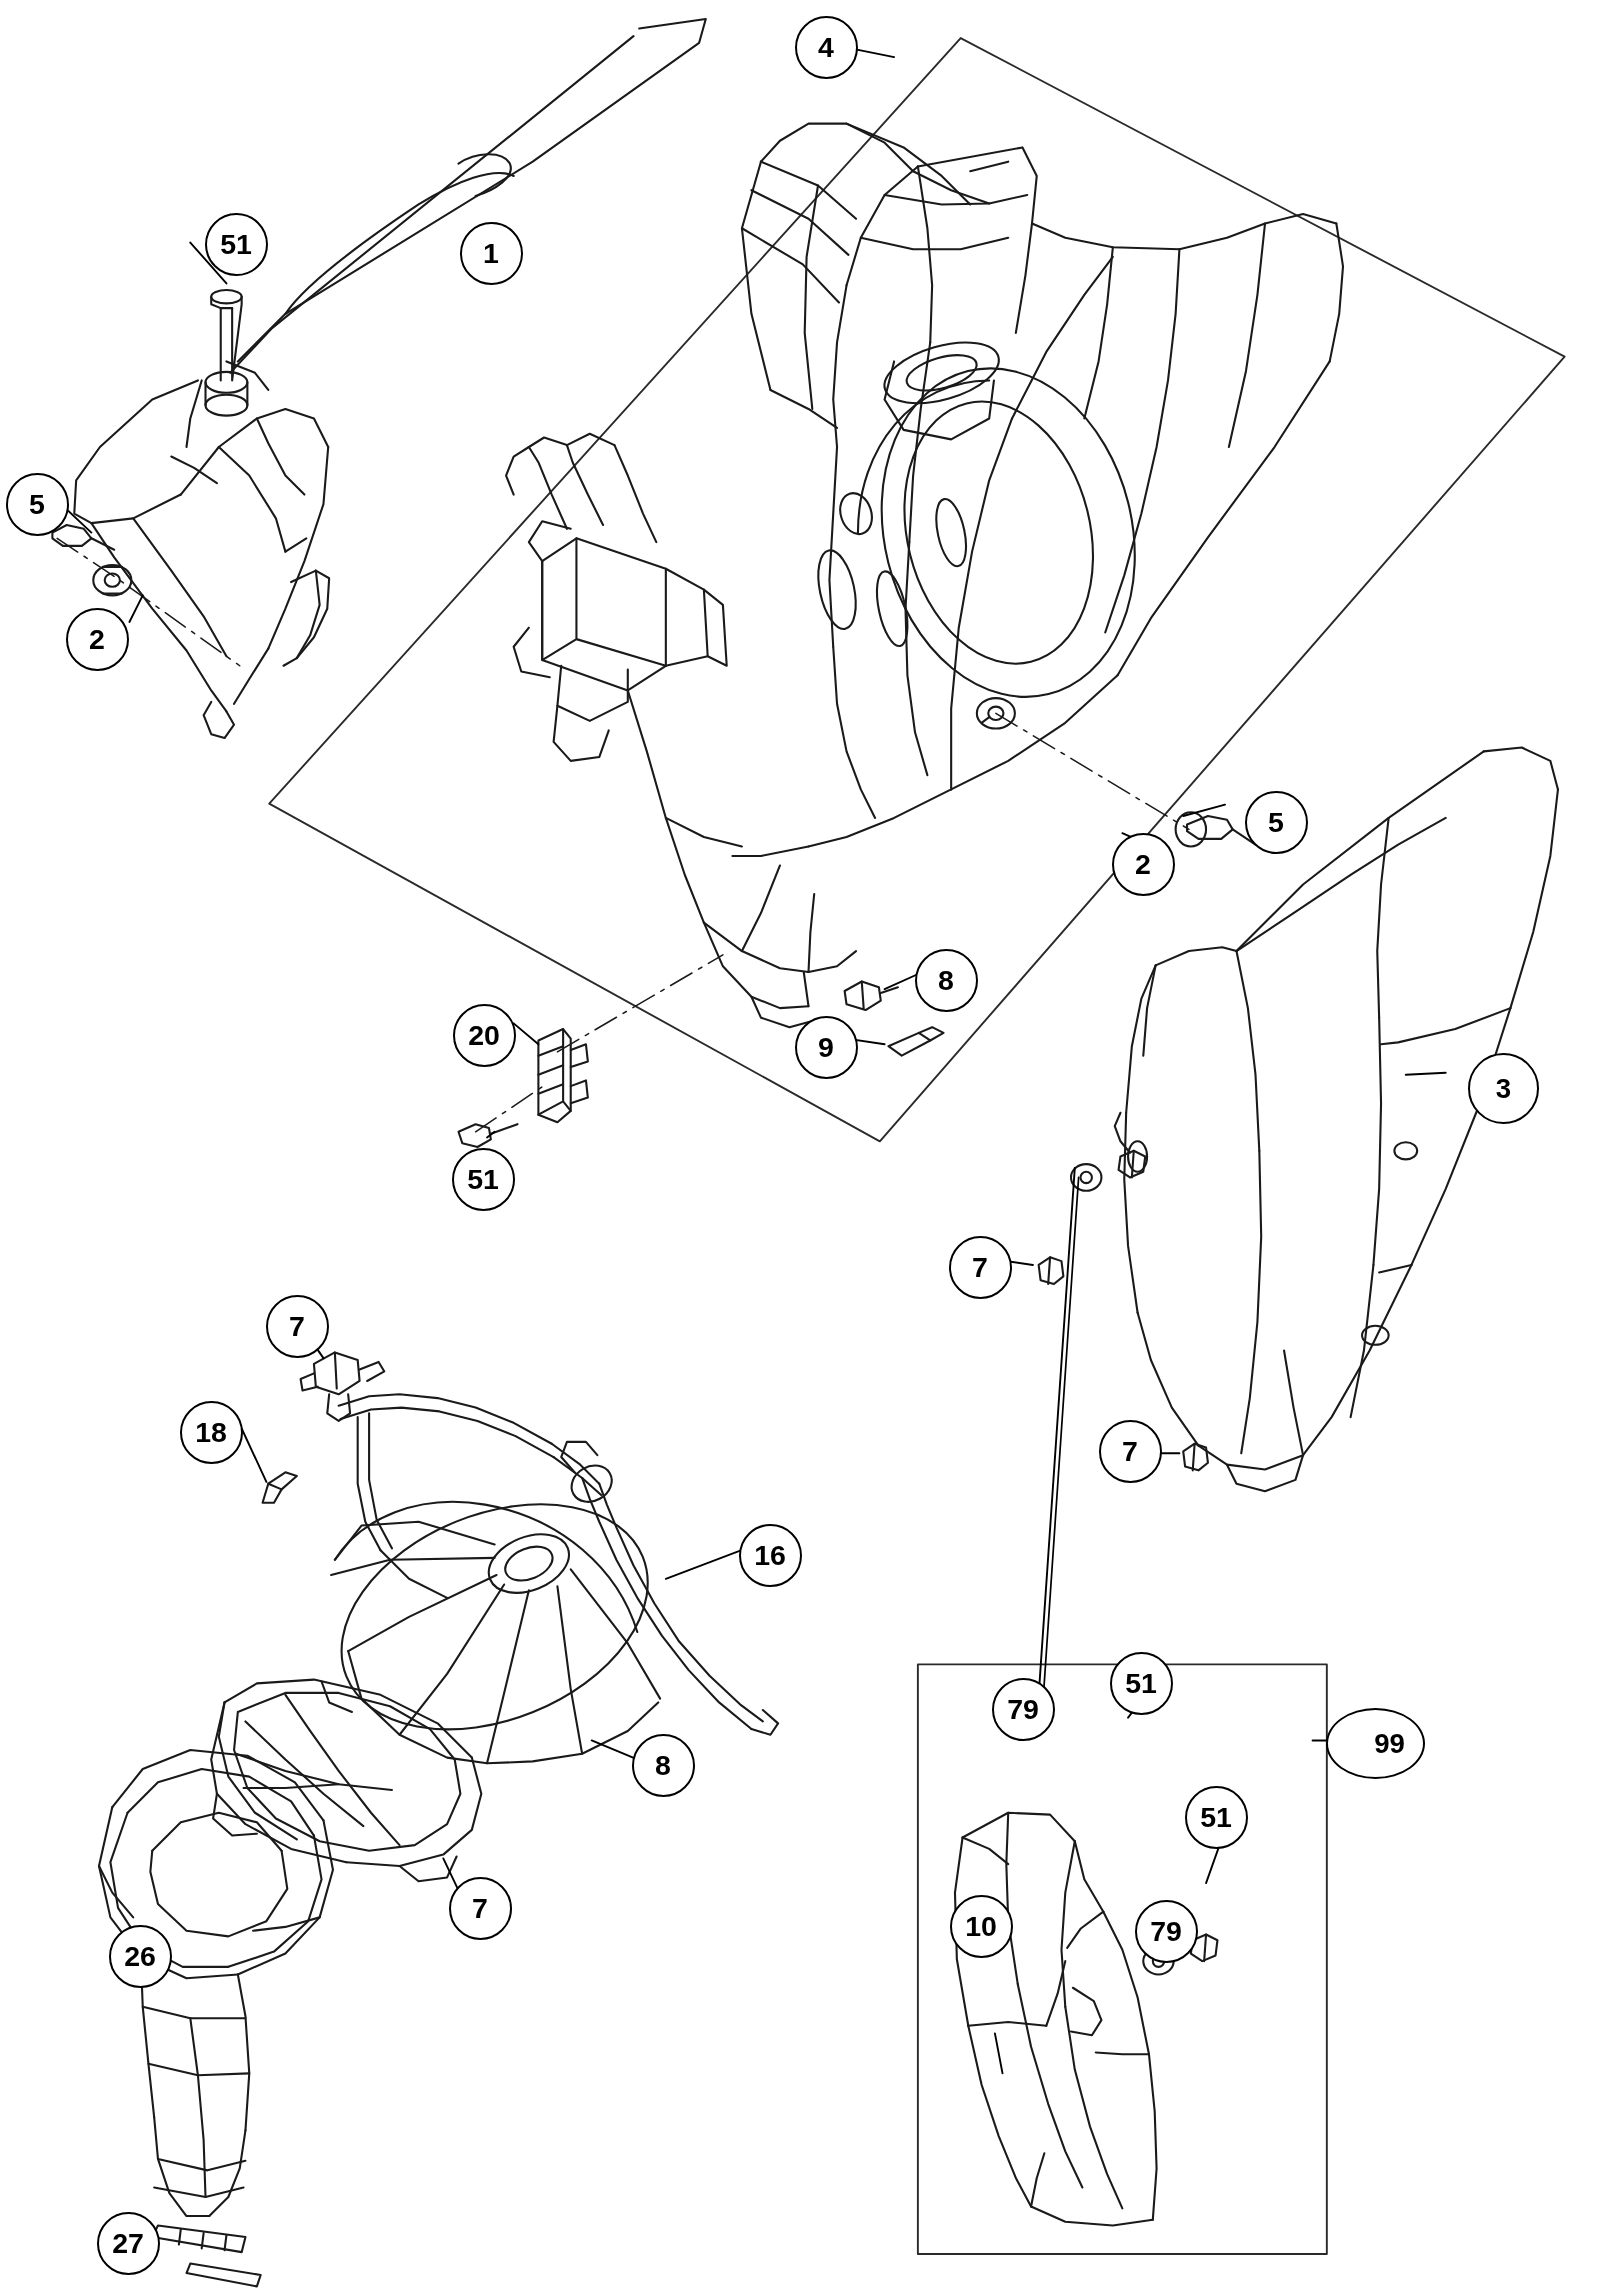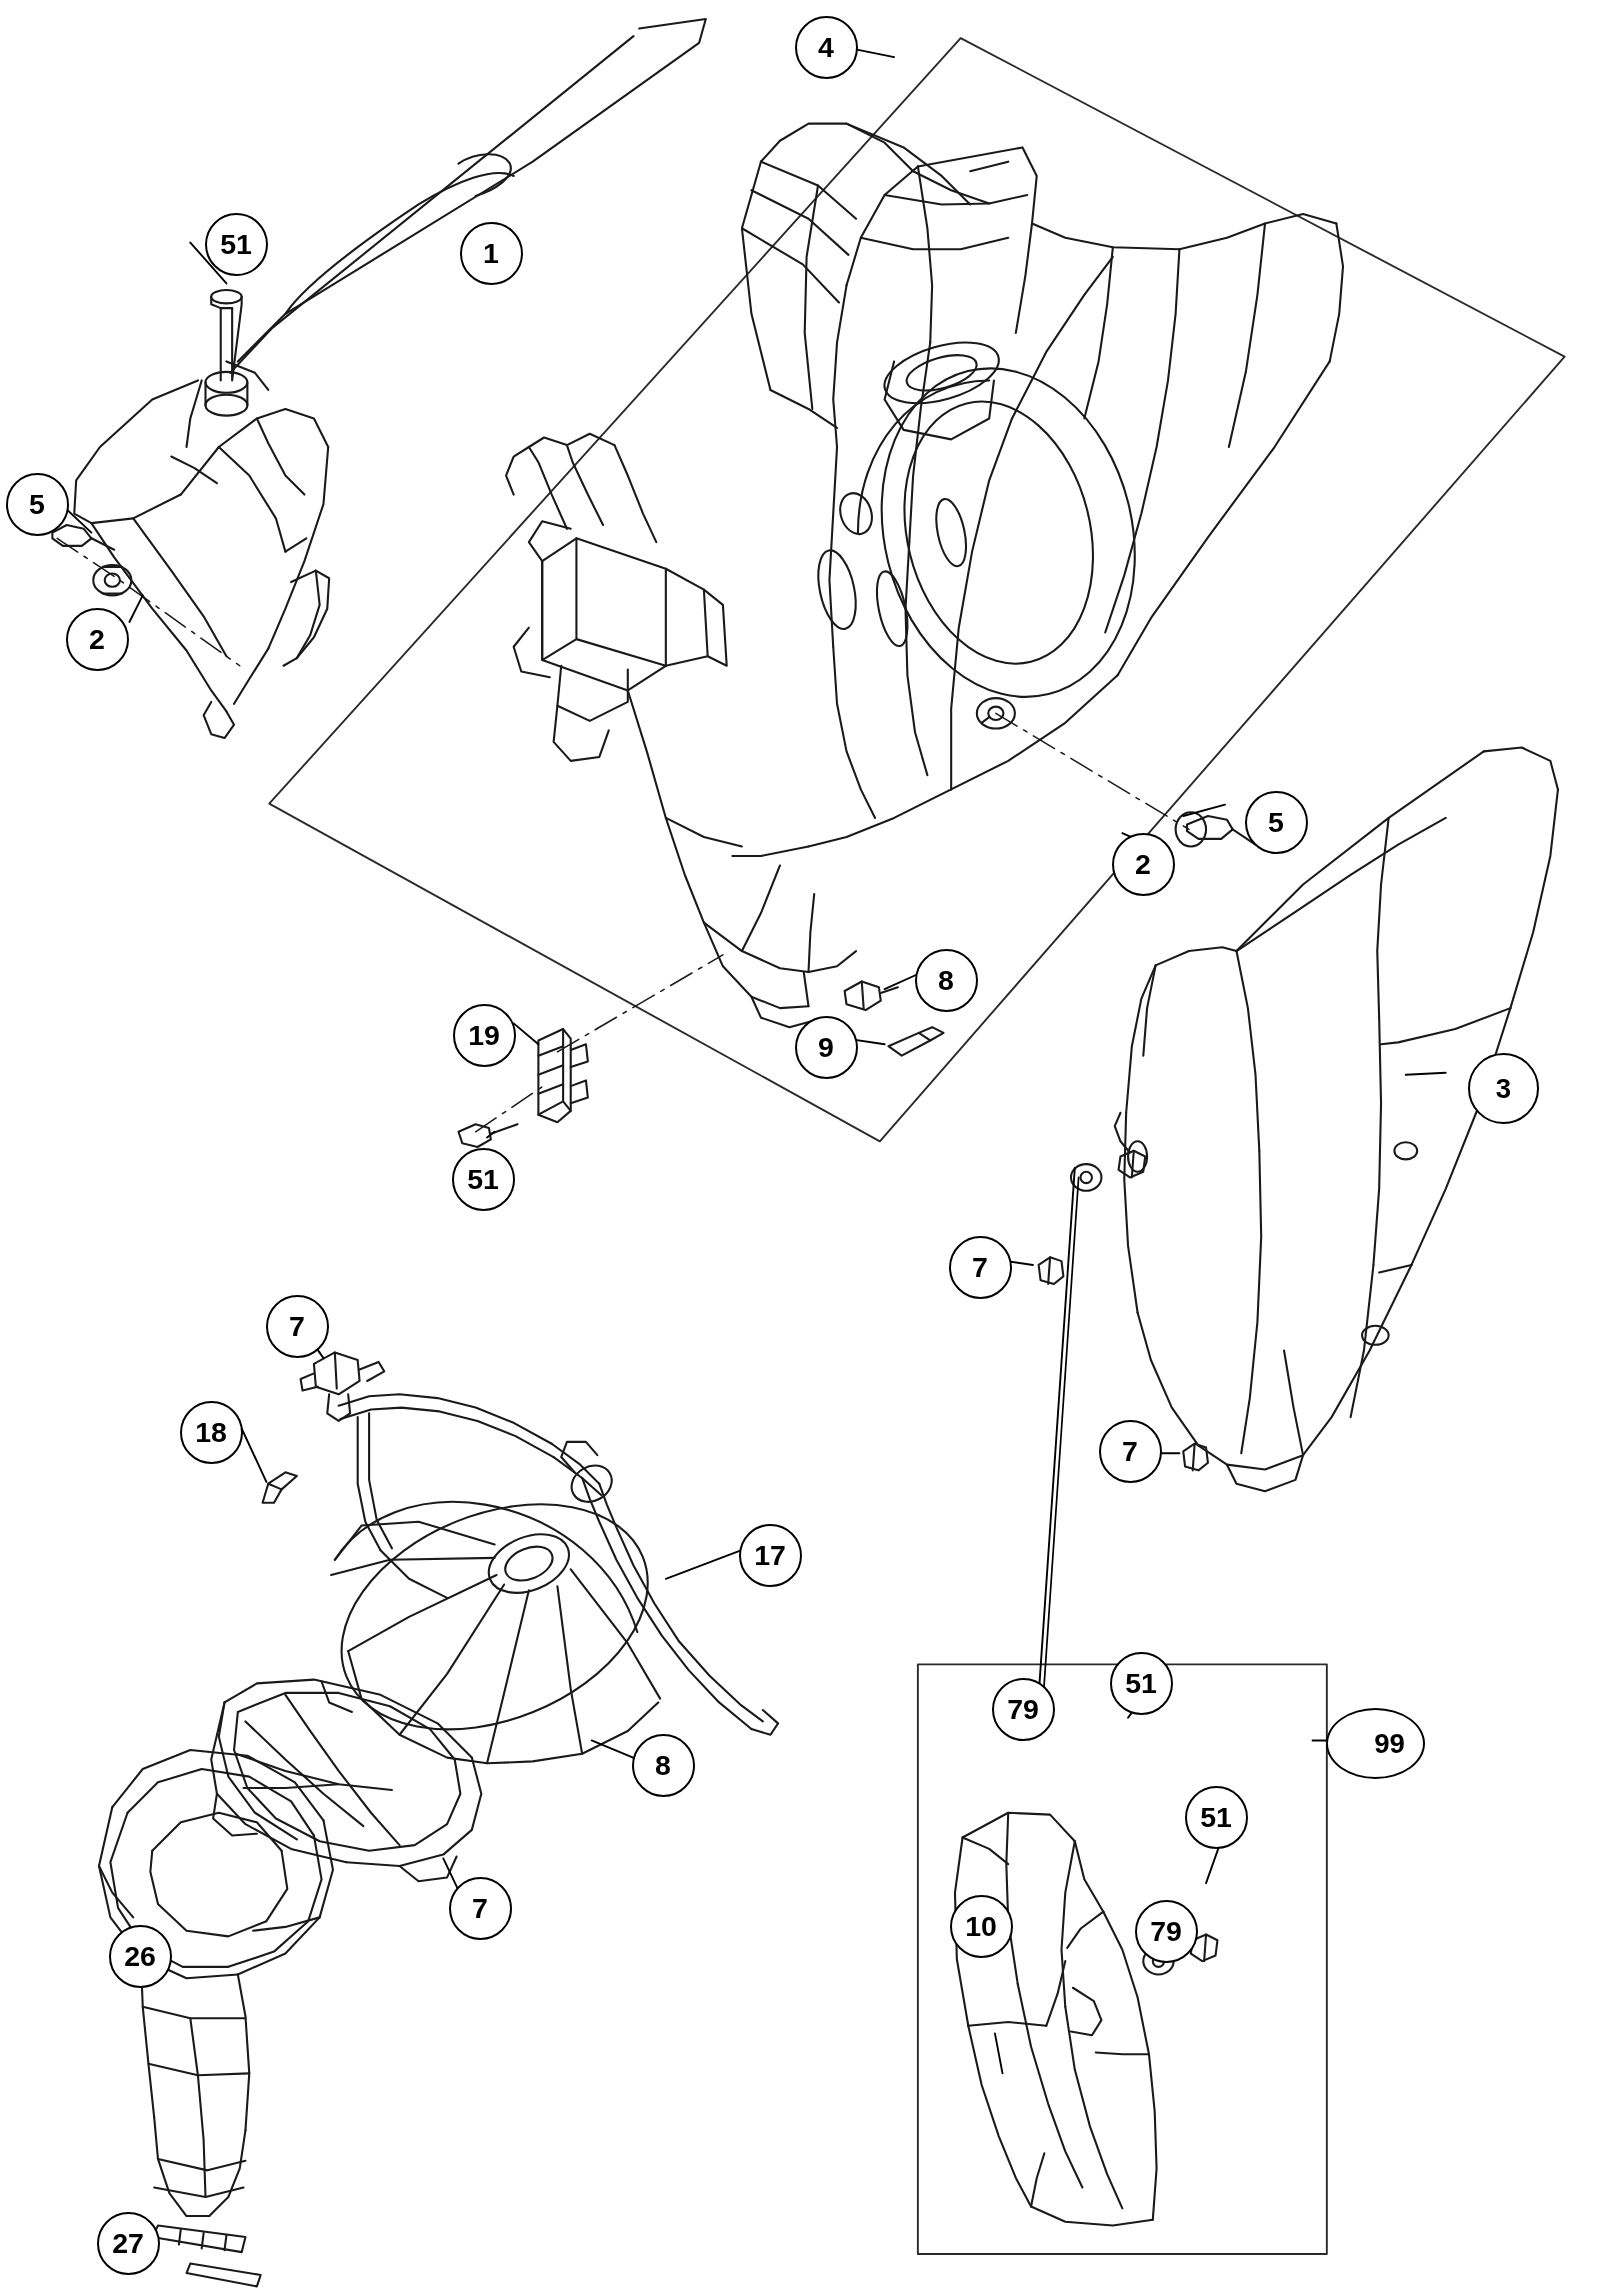--- a/index.html
+++ b/index.html
@@ -325,27 +325,27 @@
   <div class="callout c2" style="left:234px;top:242px;">51</div>
   <div class="callout c2" style="left:489px;top:251px;">1</div>
   <div class="callout c2" style="left:824px;top:45px;">4</div>
   <div class="callout c2" style="left:35px;top:502px;">5</div>
   <div class="callout c2" style="left:95px;top:637px;">2</div>
   <div class="callout c2" style="left:1274px;top:820px;">5</div>
   <div class="callout c2" style="left:1141px;top:862px;">2</div>
   <div class="callout c3" style="left:1501px;top:1086px;">3</div>
   <div class="callout c2" style="left:944px;top:978px;">8</div>
   <div class="callout c2" style="left:824px;top:1045px;">9</div>
-  <div class="callout c2" style="left:482px;top:1033px;">19</div>
+  <div class="callout c2" style="left:482px;top:1033px;">20</div>
   <div class="callout c2" style="left:481px;top:1177px;">51</div>
   <div class="callout c2" style="left:978px;top:1265px;">7</div>
   <div class="callout c2" style="left:1128px;top:1449px;">7</div>
   <div class="callout c2" style="left:295px;top:1324px;">7</div>
   <div class="callout c2" style="left:209px;top:1430px;">18</div>
-  <div class="callout c2" style="left:768px;top:1553px;">17</div>
+  <div class="callout c2" style="left:768px;top:1553px;">16</div>
   <div class="callout c2" style="left:661px;top:1763px;">8</div>
   <div class="callout c2" style="left:478px;top:1906px;">7</div>
   <div class="callout c2" style="left:138px;top:1954px;">26</div>
   <div class="callout c2" style="left:126px;top:2241px;">27</div>
   <div class="callout c2" style="left:1021px;top:1707px;">79</div>
   <div class="callout c2" style="left:1139px;top:1681px;">51</div>
   <div class="callout c3" style="left:1359px;top:1741px;padding-left:28px;">99</div>
   <div class="callout c2" style="left:1214px;top:1815px;">51</div>
   <div class="callout c2" style="left:1164px;top:1929px;">79</div>
   <div class="callout c2" style="left:979px;top:1924px;">10</div>

